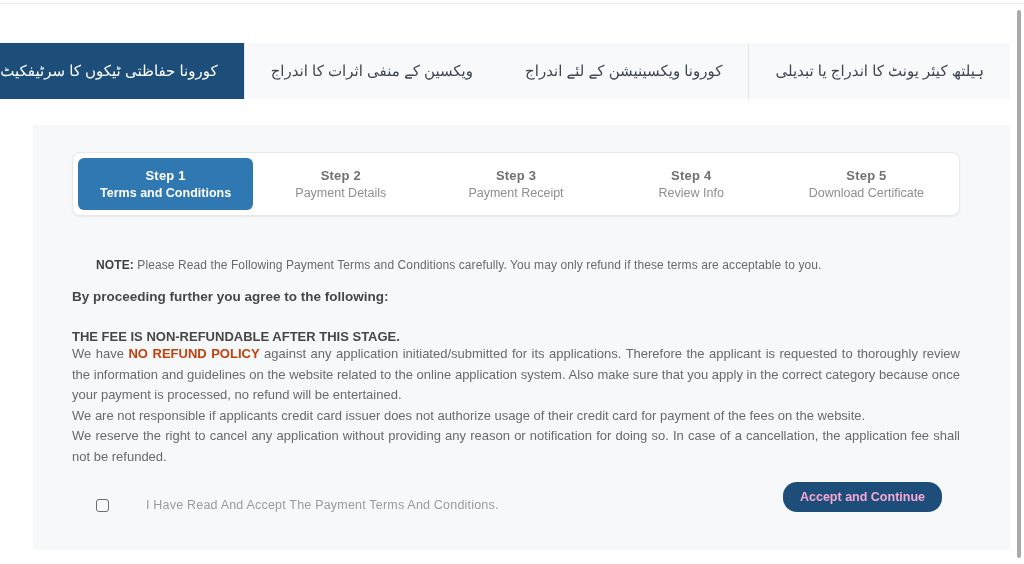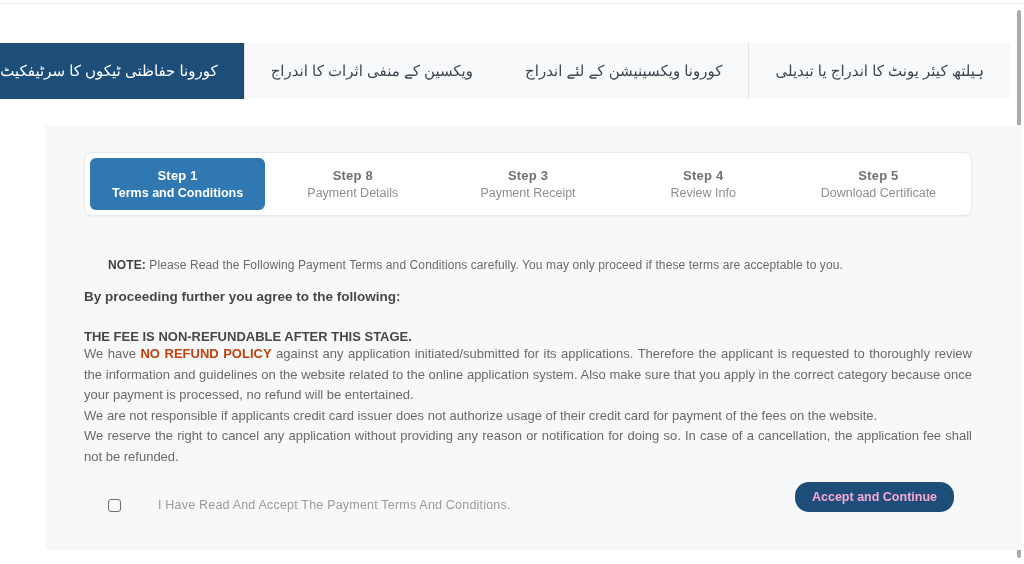--- a/index.html
+++ b/index.html
@@ -41,21 +41,21 @@
   }
   .topnav .tab.sep { border-left: 1px solid #e3e4e6; }
   .topnav .tab.active {
     background: var(--navy);
     color: #ffffff;
     border: none;
   }
 
   
   .card {
-    position: absolute; left: 45px; top: 125px;
+    position: absolute; left: 33px; top: 125px;
     width: 977px; height: 425px;
     background: var(--card_bg);
     border-radius: 2px;
     padding: 27px 50px 0 39px;
   }
 
   
   .stepper {
     background: #ffffff;
     border: 1px solid #e7e8ea;
@@ -140,38 +140,38 @@
 </nav>
 
 <main class="card">
 
   <div class="stepper">
     <div class="step active">
       <div class="step-name">Step 1</div>
       <div class="step-label">Terms and Conditions</div>
     </div>
     <div class="step">
-      <div class="step-name">Step 8</div>
+      <div class="step-name">Step 2</div>
       <div class="step-label">Payment Details</div>
     </div>
     <div class="step">
       <div class="step-name">Step 3</div>
       <div class="step-label">Payment Receipt</div>
     </div>
     <div class="step">
       <div class="step-name">Step 4</div>
       <div class="step-label">Review Info</div>
     </div>
     <div class="step">
       <div class="step-name">Step 5</div>
       <div class="step-label">Download Certificate</div>
     </div>
   </div>
 
-  <p class="note"><b>NOTE:</b><span> Please Read the Following Payment Terms and Conditions carefully. You may only proceed if these terms are acceptable to you.</span></p>
+  <p class="note"><b>NOTE:</b><span> Please Read the Following Payment Terms and Conditions carefully. You may only refund if these terms are acceptable to you.</span></p>
 
   <h2 class="agree-heading">By proceeding further you agree to the following:</h2>
 
   <h3 class="fee-heading">THE FEE IS NON-REFUNDABLE AFTER THIS STAGE.</h3>
 
   <div class="terms-body">
     <p><span>We have </span><b>NO REFUND POLICY</b><span> against any application initiated/submitted for its applications. Therefore the applicant is requested to thoroughly review the information and guidelines on the website related to the online application system. Also make sure that you apply in the correct category because once your payment is processed, no refund will be entertained.</span></p>
     <p>We are not responsible if applicants credit card issuer does not authorize usage of their credit card for payment of the fees on the website.</p>
     <p>We reserve the right to cancel any application without providing any reason or notification for doing so. In case of a cancellation, the application fee shall not be refunded.</p>
   </div>

